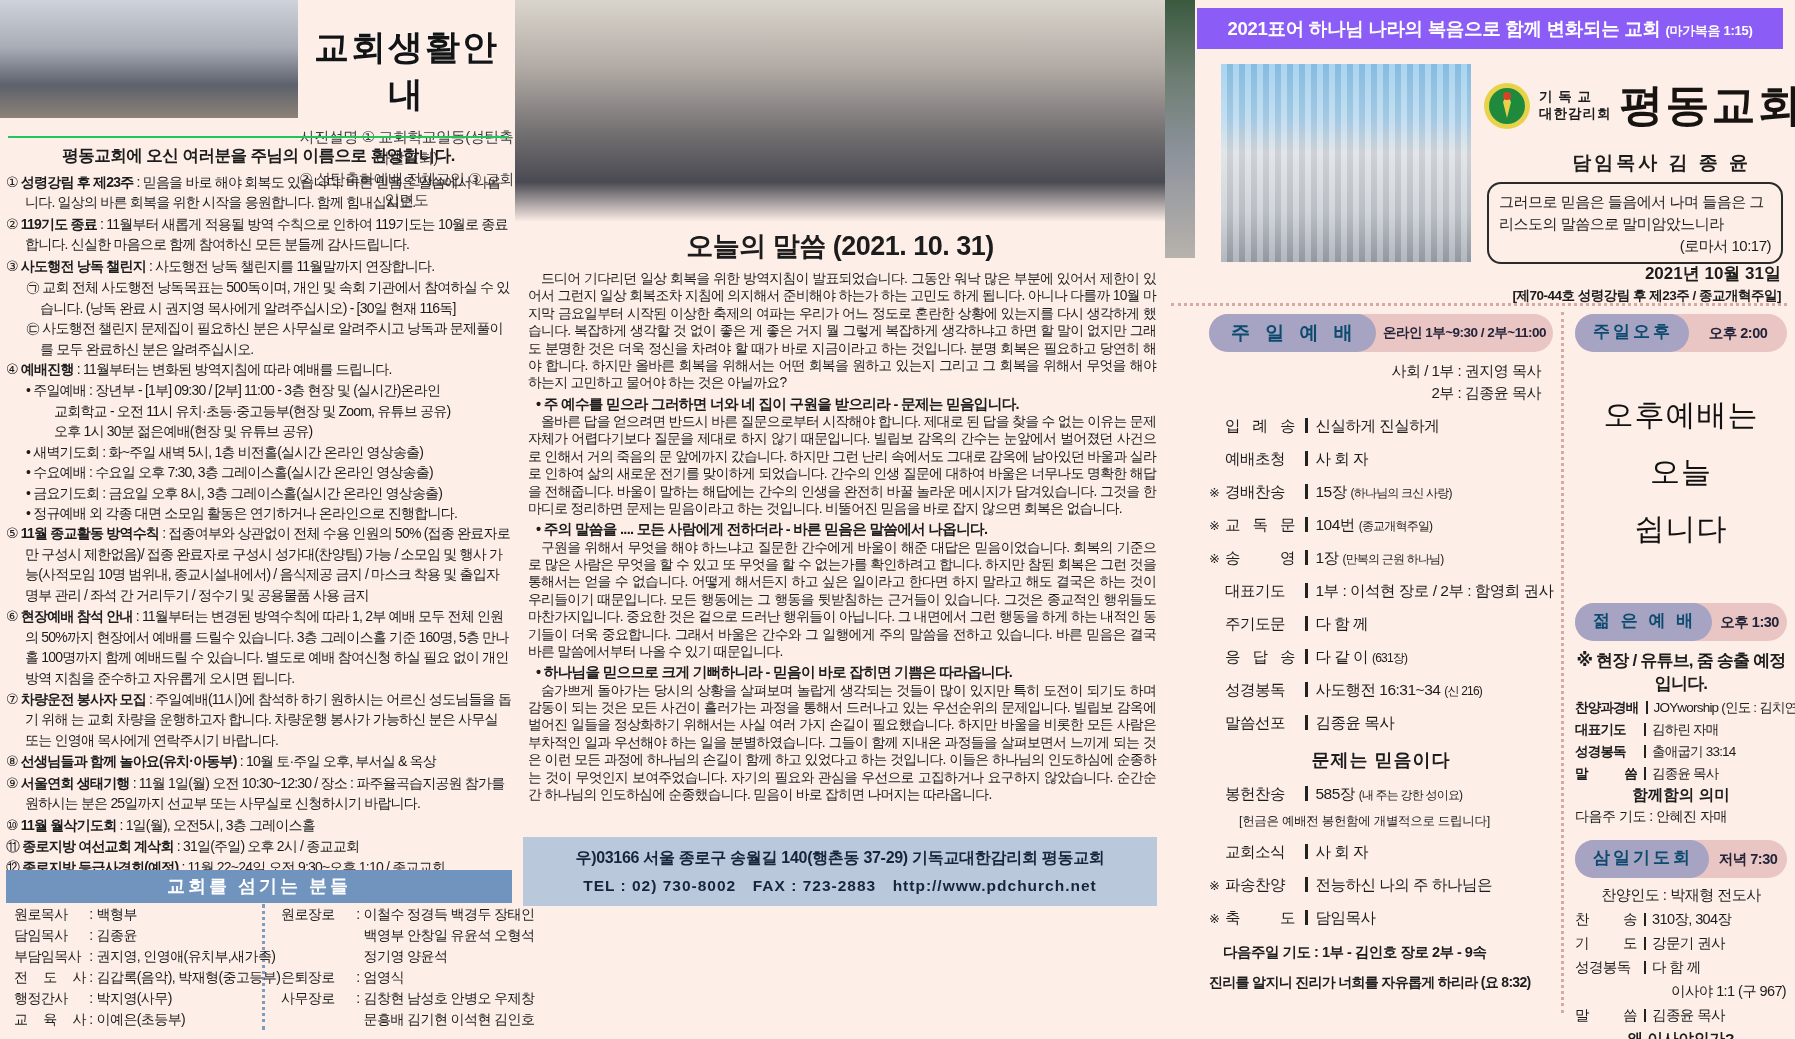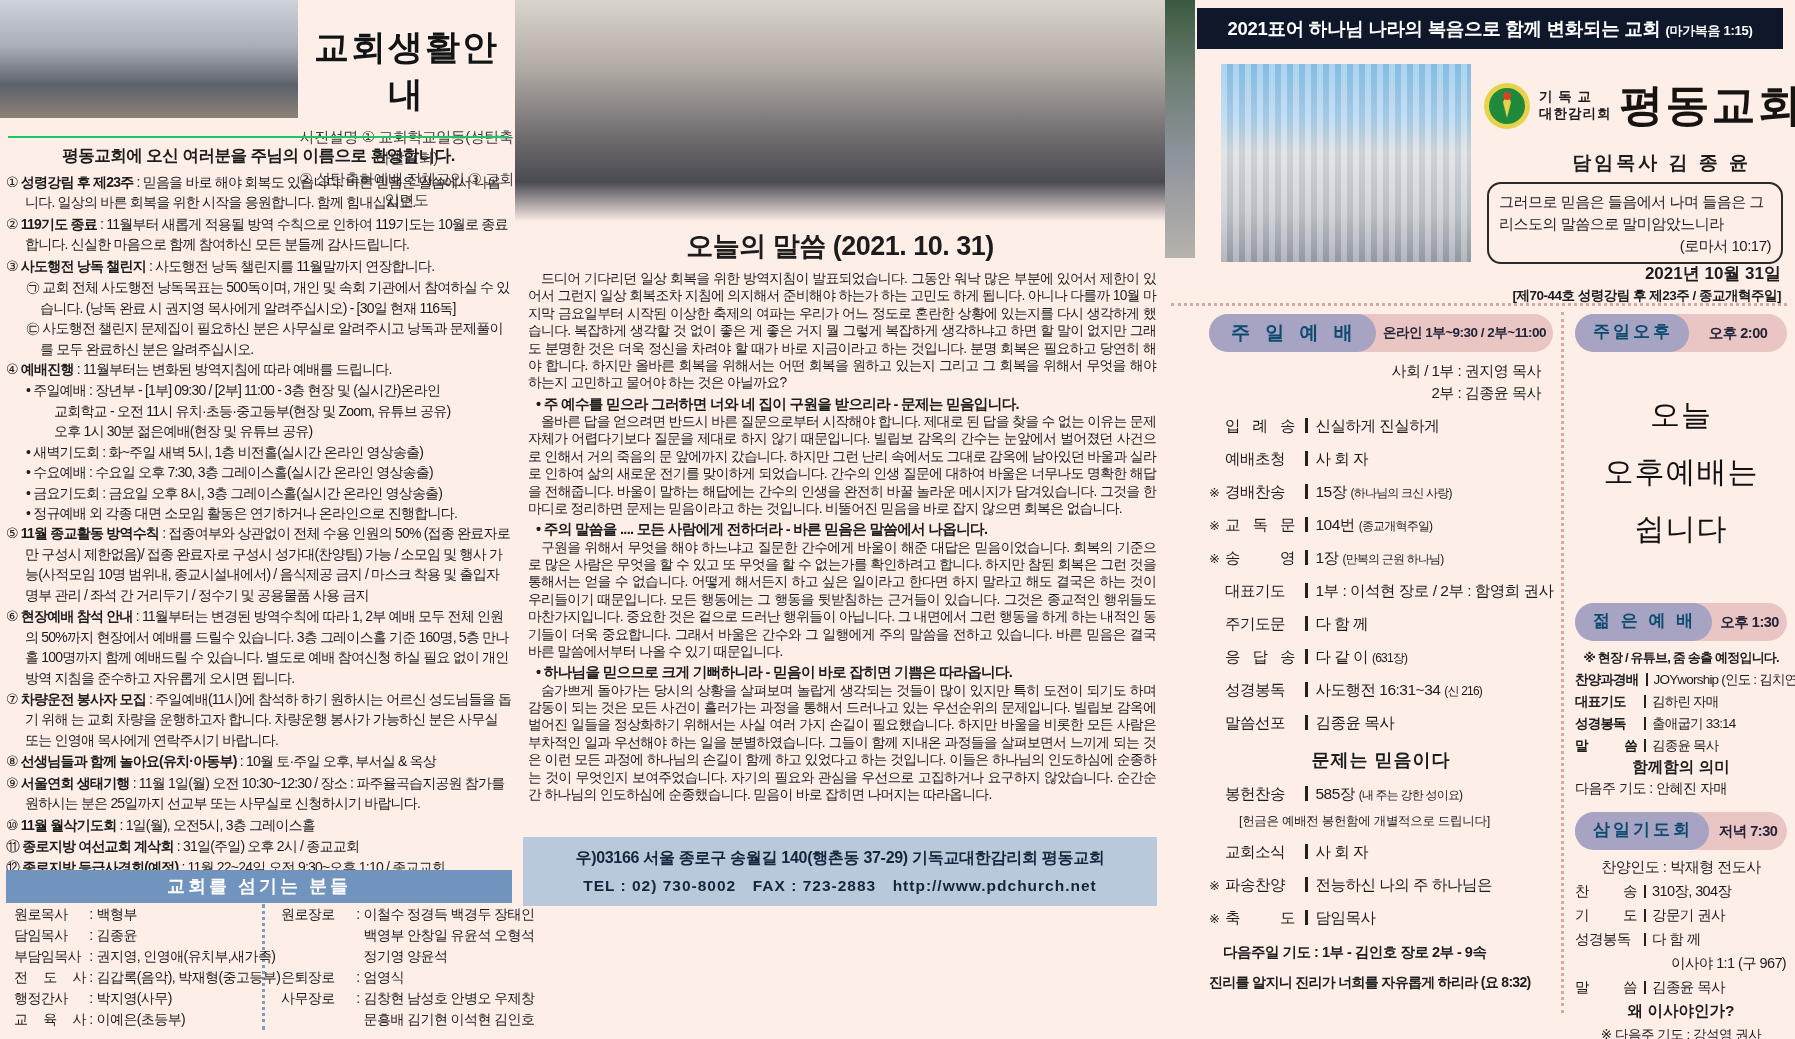--- a/index.html
+++ b/index.html
@@ -41,21 +41,21 @@
   .mid-body{position:absolute;left:13px;right:9px;top:270px;font-size:13.8px;line-height:1.26;
      letter-spacing:-0.7px;text-align:justify;}
   .mid-body p{margin:0;text-indent:13px;}
   .bullet-head{font-weight:700;font-size:14.6px;margin-top:3px;text-indent:8px;}
   .mid-footer{position:absolute;left:8px;right:8px;top:837px;background:#bac8dc;text-align:center;
      padding:11px 0 9px;font-weight:700;color:#16243c;}
   .mid-footer .f1{font-size:16px;letter-spacing:-0.3px;}
   .mid-footer .f2{font-size:15.5px;margin-top:7px;letter-spacing:1px;}
   
   .panel-right{left:1165px;width:630px;}
-  .banner{position:absolute;left:32px;right:12px;top:8px;background:#0f172a;color:#fff;
+  .banner{position:absolute;left:32px;right:12px;top:8px;background:#8b5cf6;color:#fff;
      text-align:center;font-weight:700;font-size:18.5px;padding:8px 0;letter-spacing:-0.3px;}
   .banner .ref{font-size:13px;font-weight:700;}
   .photo-xmas{position:absolute;left:0;top:0;width:30px;height:258px;
      background:linear-gradient(180deg,#3a5a3f 0%,#6d7d72 30%,#8d939c 60%,#b7b2ac 100%);}
   .photo-building{position:absolute;left:56px;top:64px;width:250px;height:198px;
      background:
        repeating-linear-gradient(90deg,rgba(255,255,255,0.25) 0 6px,rgba(0,0,0,0.05) 6px 12px),
        linear-gradient(180deg,#8ec6ec 0%,#aed4ee 28%,#d9dde1 45%,#c3c8cf 75%,#9aa0a8 100%);}
   .emblem-row{position:absolute;left:318px;top:76px;display:flex;align-items:center;gap:8px;}
   .emblem{width:48px;height:48px;flex:0 0 auto;}
@@ -84,21 +84,21 @@
   .wlabel{display:inline-block;min-width:70px;text-align:justify;text-align-last:justify;}
   .wsep{display:inline-block;width:2.5px;height:15px;background:#222;margin:0 8px -2px 10px;}
   .wval{}
   .wnote{font-size:12px;letter-spacing:-0.8px;}
   .sermon-title{margin-top:14px;text-align:center;font-weight:800;font-size:18px;letter-spacing:1px;}
   .offer-note{margin-top:8px;padding-left:30px;font-size:12.5px;letter-spacing:-0.3px;}
   .nextweek{margin-top:14px;font-size:14.5px;font-weight:700;padding-left:14px;letter-spacing:-0.5px;}
   .bottom-verse{margin-top:12px;font-size:14px;font-weight:700;letter-spacing:-0.7px;}
   .rest-lines{margin-top:34px;text-align:center;font-size:30px;line-height:1.9;letter-spacing:1px;color:#111;}
   .yw{margin-top:46px;}
-  .yw-note{margin-top:8px;text-align:center;font-size:13px;font-weight:700;letter-spacing:-0.8px;}
+  .yw-note{margin-top:8px;text-align:center;font-size:17px;font-weight:700;letter-spacing:-0.8px;}
   .yrow{margin-top:4px;font-size:13.5px;letter-spacing:-0.8px;white-space:nowrap;}
   .ylabel{display:inline-block;min-width:62px;text-align:justify;text-align-last:justify;font-weight:700;}
   .ysep{display:inline-block;width:2px;height:13px;background:#222;margin:0 6px -2px 7px;}
   .ysermon{margin-top:2px;text-align:center;font-weight:800;font-size:15.5px;}
   .ynext{margin-top:2px;text-align:left;font-size:14px;letter-spacing:-0.5px;}
   .wd{margin-top:14px;}
   .wd-leader{margin-top:8px;text-align:center;font-size:15px;letter-spacing:-0.5px;}
   .wdrow{margin-top:5px;font-size:14.5px;letter-spacing:-0.6px;white-space:nowrap;}
   .wdlabel{display:inline-block;min-width:62px;text-align:justify;text-align-last:justify;}
   .wd-indent{padding-left:96px;}
@@ -242,22 +242,22 @@
       <div class="nextweek">다음주일 기도 : 1부 - 김인호 장로  2부 - 9속</div>
       <div class="bottom-verse">진리를 알지니 진리가 너희를 자유롭게 하리라 (요 8:32)</div>
     </div>
 
     <div class="right-col">
       <div class="pillrow pill-sm">
         <span class="pill">주일오후</span>
         <span class="pilltime">오후 2:00</span>
       </div>
       <div class="rest-lines">
+        <div>오후예배는</div>
         <div>오늘</div>
-        <div>오후예배는</div>
         <div>쉽니다</div>
       </div>
 
       <div class="yw">
         <div class="pillrow pill-sm">
           <span class="pill">젊 은 예 배</span>
           <span class="pilltime">오후 1:30</span>
         </div>
         <div class="yw-note">※ 현장 / 유튜브, 줌 송출 예정입니다.</div>
         <div class="yrow"><span class="ylabel">찬양과경배</span><span class="ysep"></span><span>JOYworship (인도 : 김치연)</span></div>

